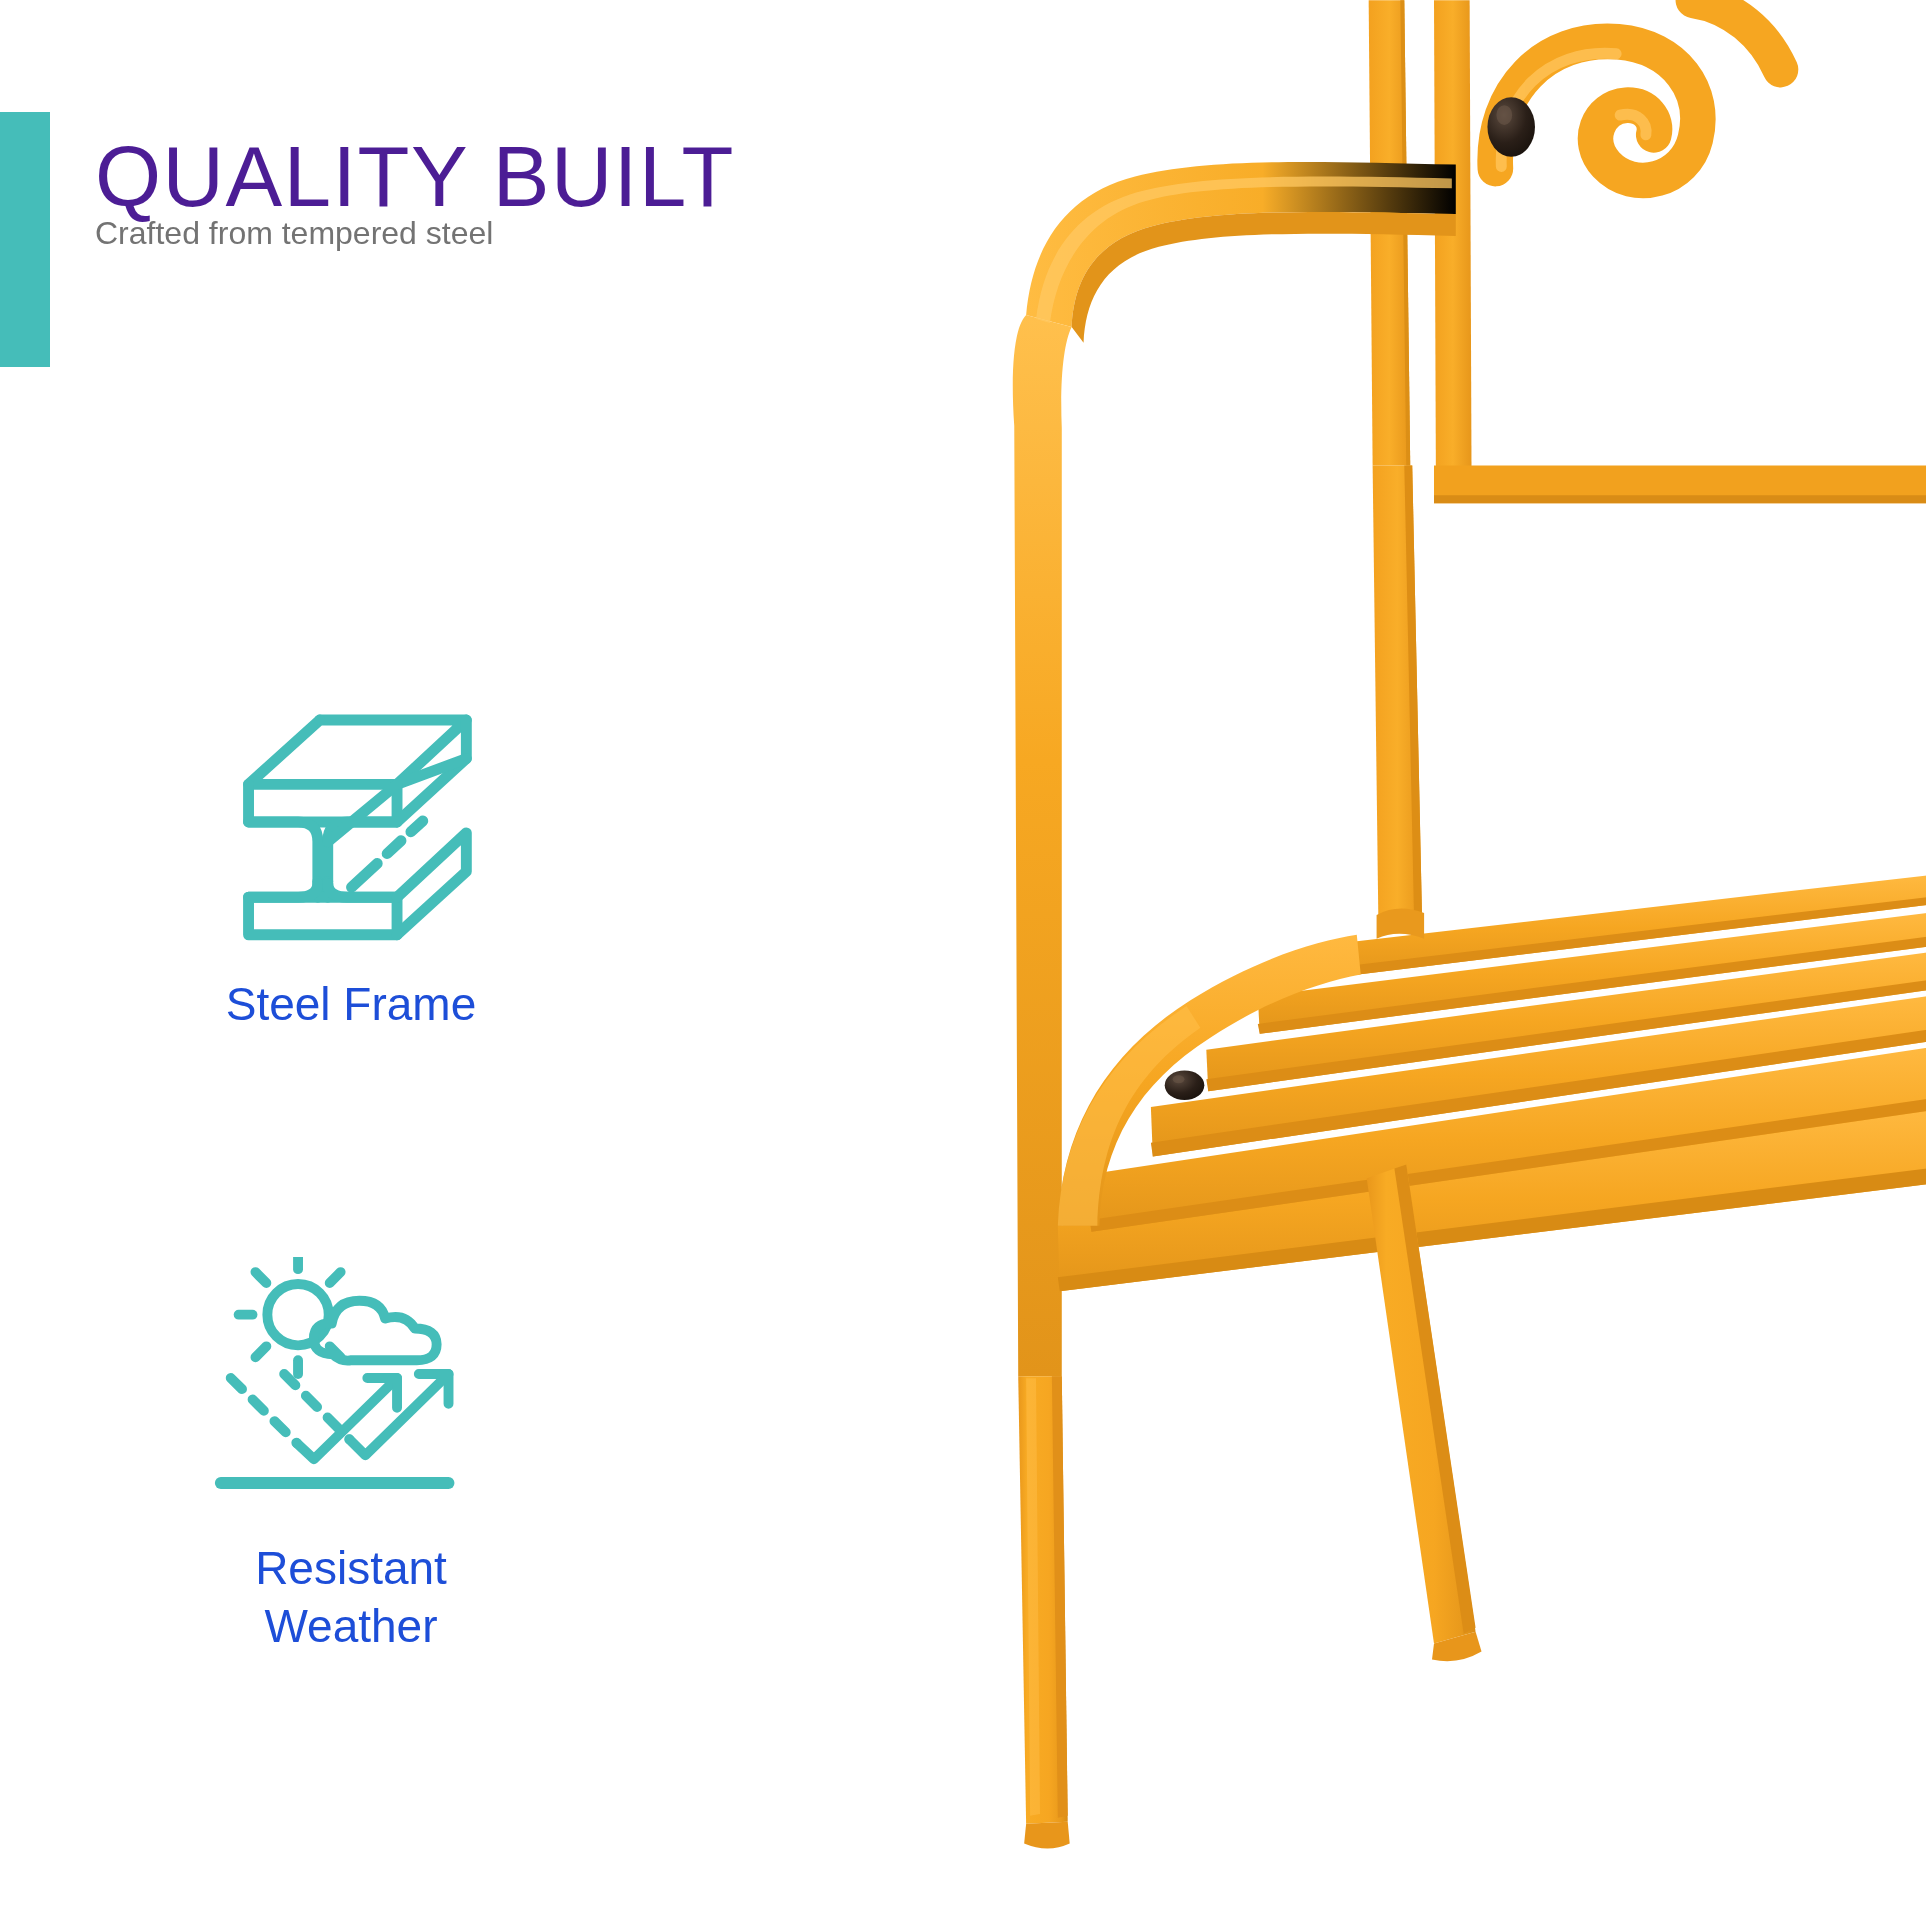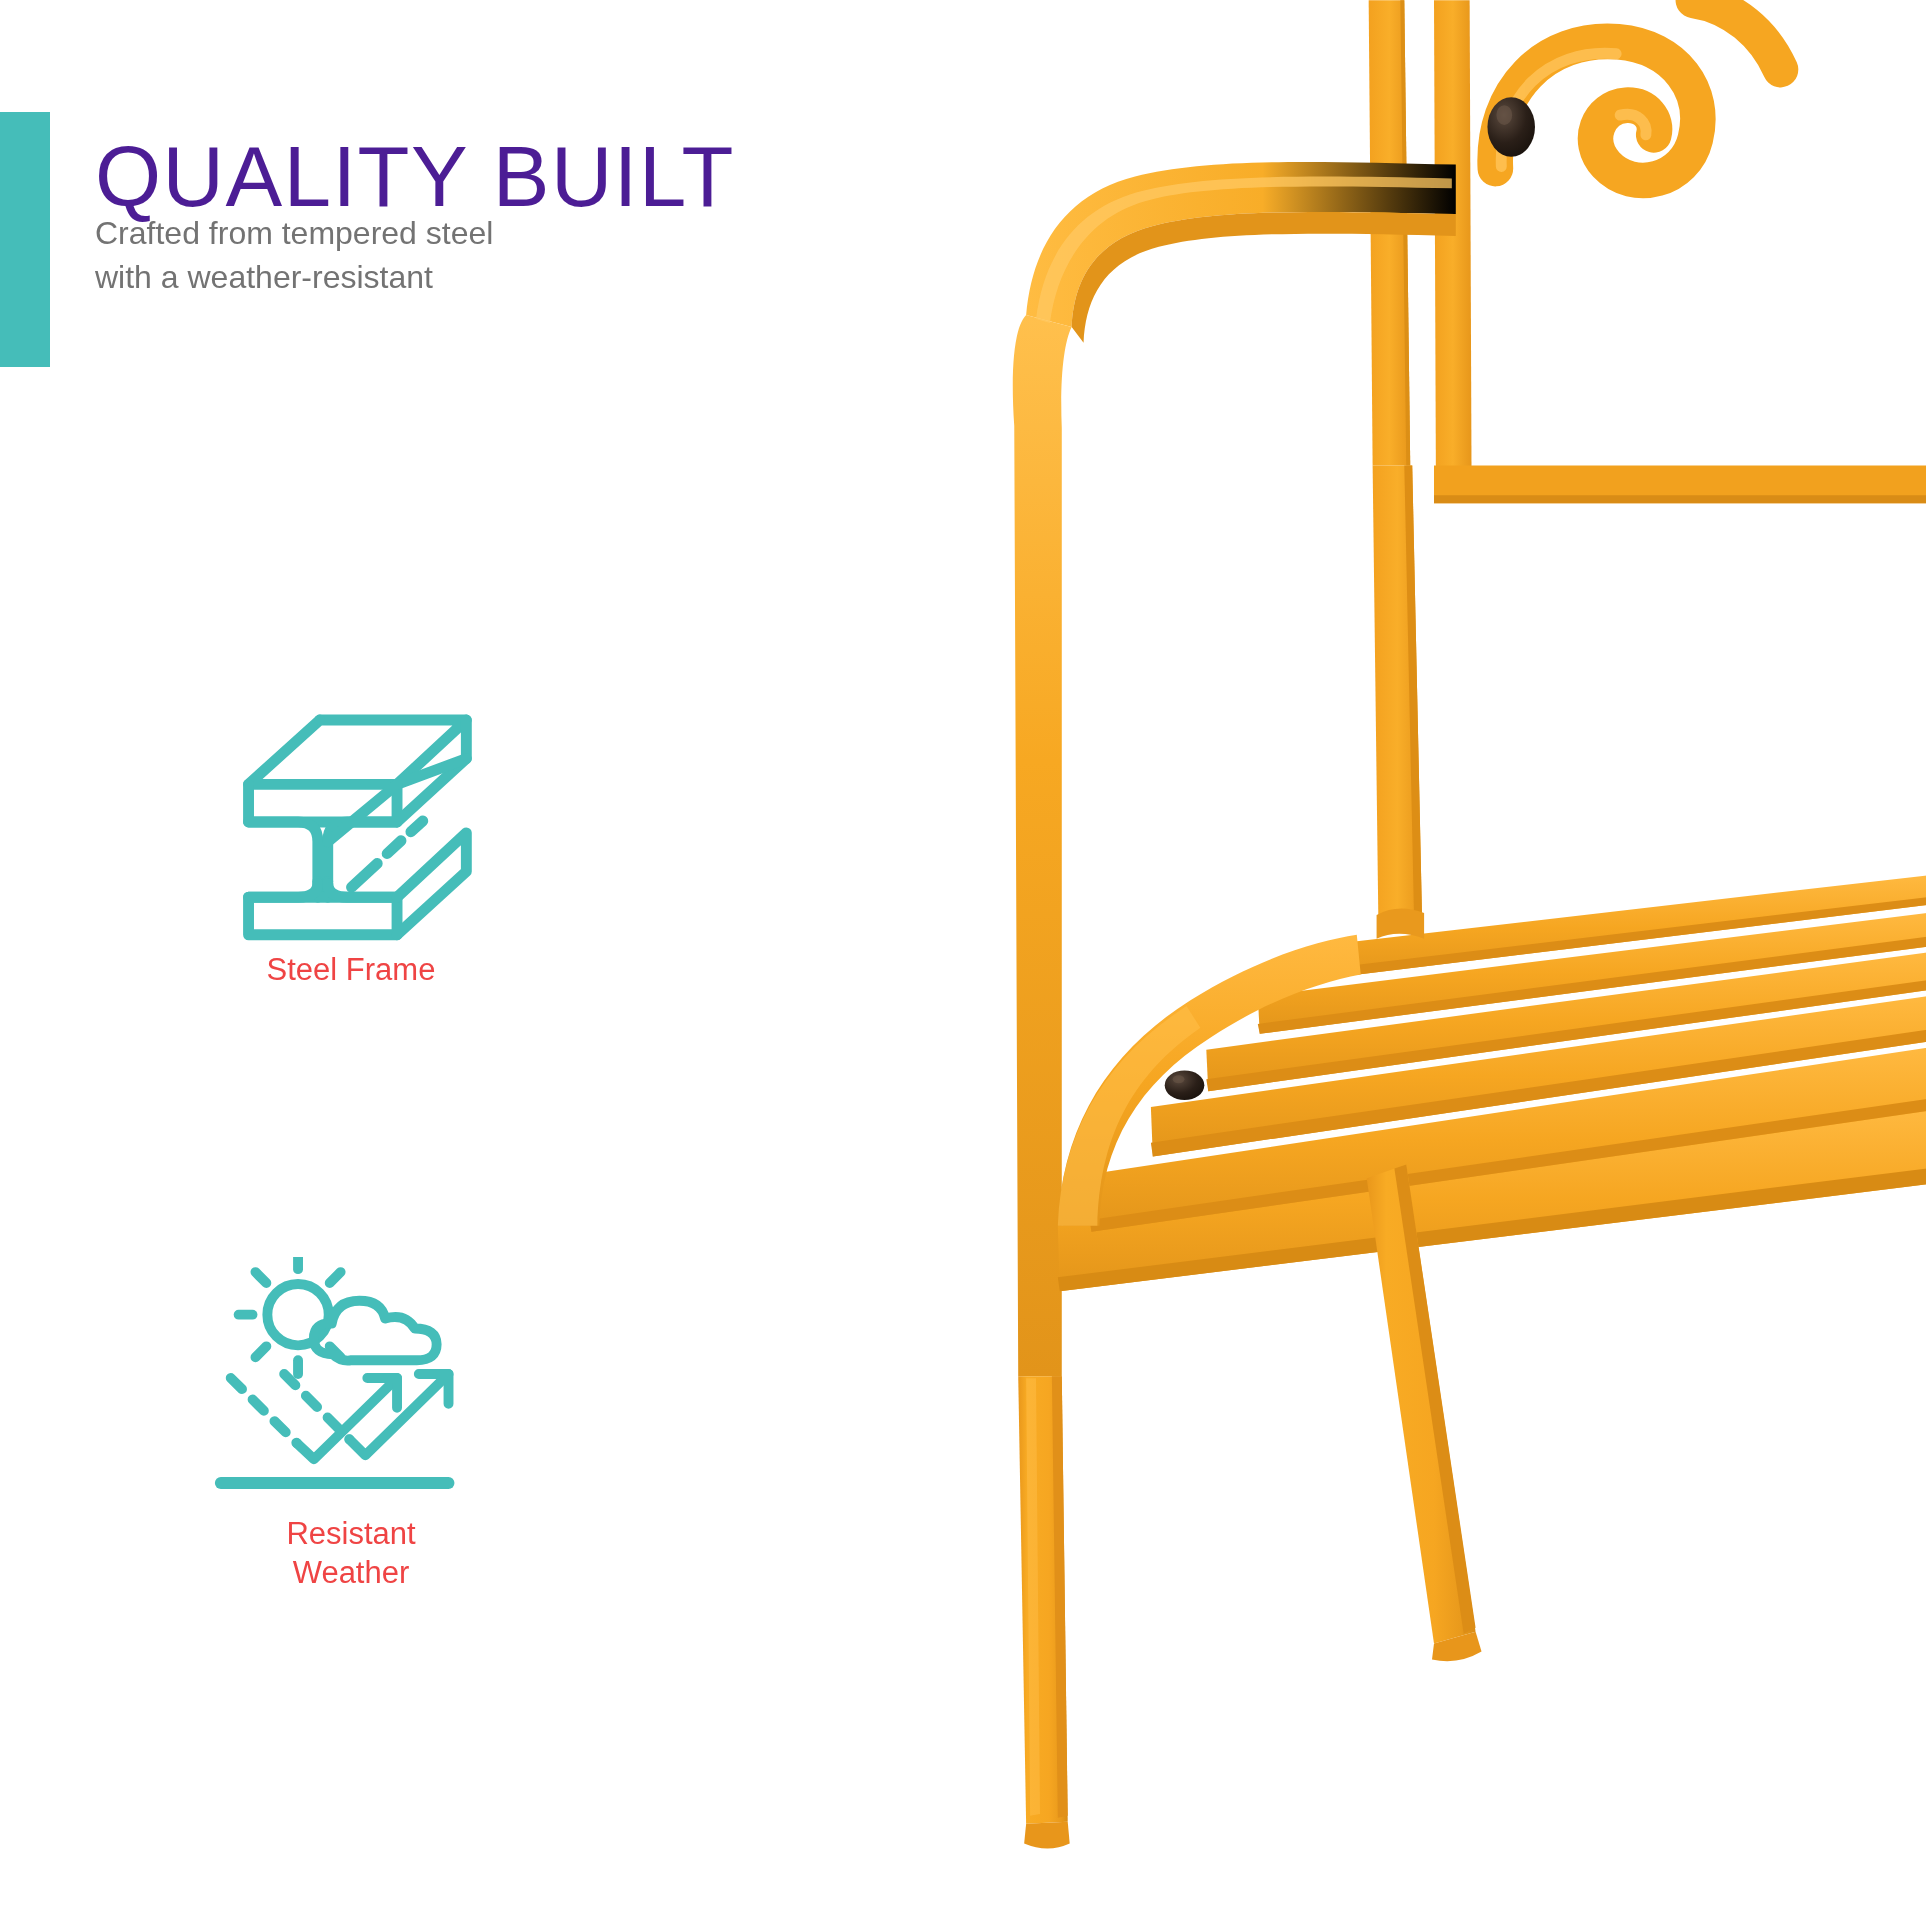--- a/index.html
+++ b/index.html
@@ -63,25 +63,25 @@
   .feature-weather { top: 1257px; }
 
   .feature-icon {
     width: 554px;
     height: 248px;
     display: block;
   }
   .feature-icon svg { display: block; margin: 0 auto; }
 
   .feature-label {
-    margin-top: 10px;
-    font-size: 31px;
+    margin-top: 35px;
+    font-size: 46px;
     line-height: 1.25;
     font-weight: 300;
-    color: #ef4444;
+    color: #1d4ed8;
     font-family: "Liberation Sans", sans-serif;
   }
 
   
   .product-stage {
     position: absolute;
     left: 941px;
     top: 0;
     width: 986px;
     height: 1927px;
@@ -92,21 +92,20 @@
 </style>
 </head>
 <body>
 
 <div class="accent-bar"></div>
 
 <h1 class="headline">QUALITY BUILT</h1>
 
 <div class="subhead">
   <div>Crafted from tempered steel</div>
-  <div>with a weather-resistant</div>
 </div>
 
 <div class="feature feature-steel">
   <span class="feature-icon">
     <svg width="297" height="248" viewBox="0 0 300 250" fill="none" stroke="#45bdb9" stroke-width="11" stroke-linecap="round" stroke-linejoin="round">
 
       <path d="M 46 92 L 118 27 L 266 27 L 196 92 Z"></path>
 
       <path d="M 46 92 L 46 130 L 196 130 L 196 92"></path>
 

